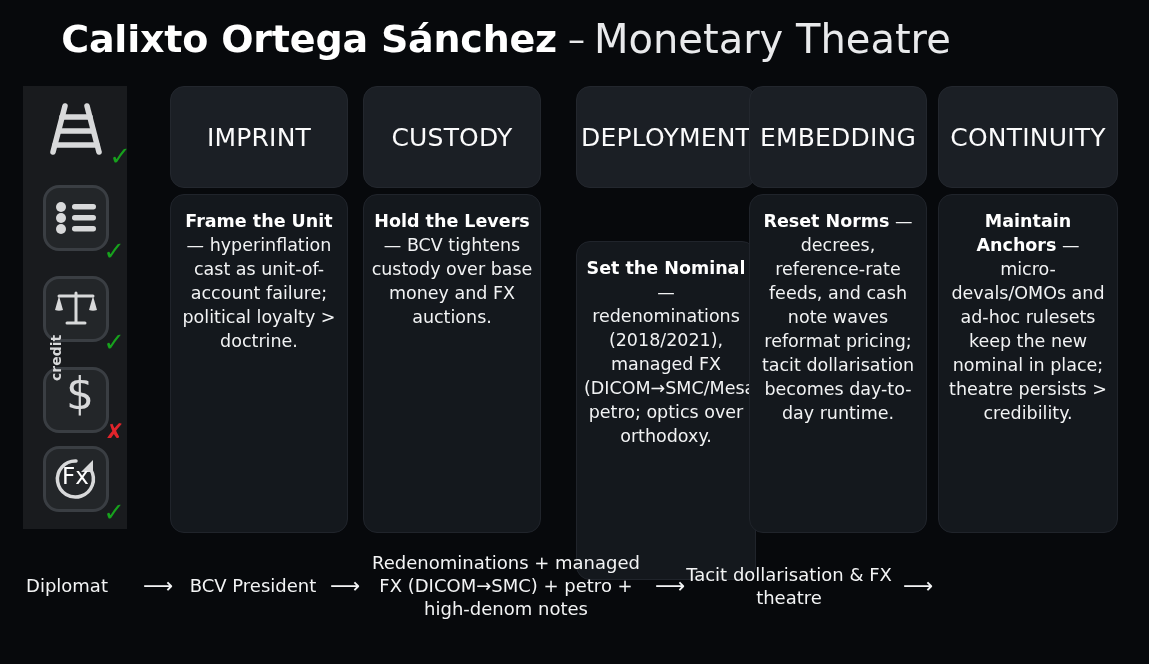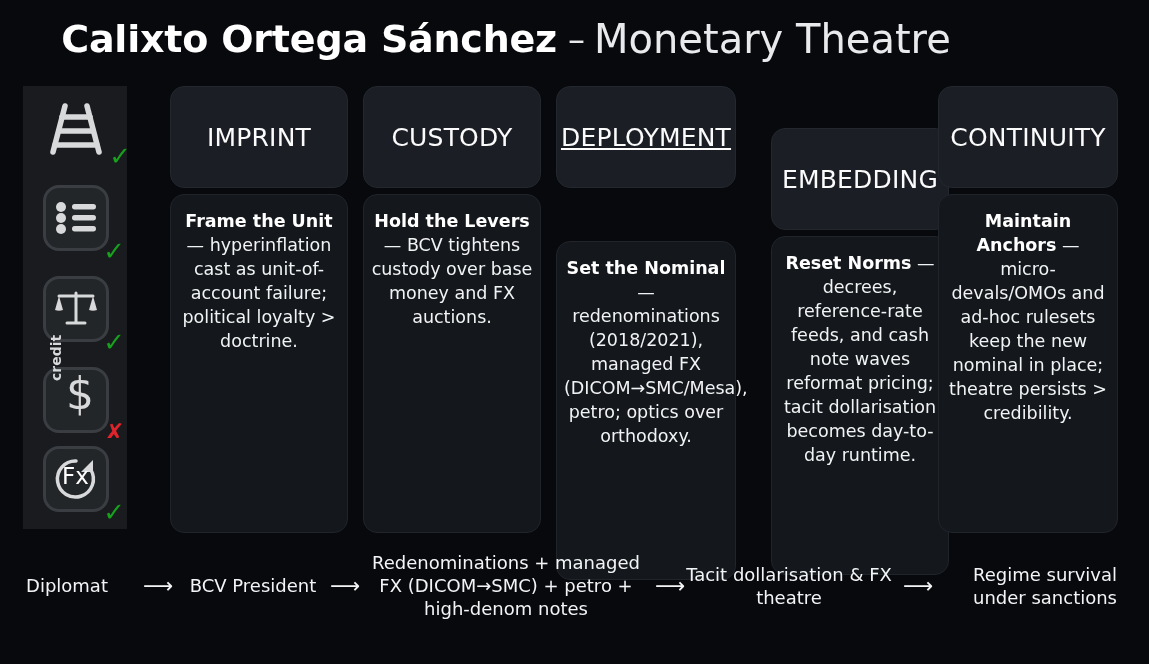--- a/index.html
+++ b/index.html
@@ -261,30 +261,30 @@
 
   <div class="col" style="left:170px;">
     <div class="col-head">
       <span>IMPRINT</span>
     </div>
     <div class="col-body">
       <p><b>Frame the Unit</b><span> — hyperinflation cast as unit-of-account failure; political loyalty &gt; doctrine.</span></p>
     </div>
   </div>
 
-  <div class="col" style="left:556px;width:180px;text-decoration:underline;">
+  <div class="col" style="left:576px;width:180px;">
     <div class="col-head">
       <span>DEPLOYMENT</span>
     </div>
     <div class="col-body" style="width:180px;margin-top:47px;">
       <p><b>Set the Nominal</b><span> — redenominations (2018/2021), managed FX (DICOM→SMC/Mesa), petro; optics over orthodoxy.</span></p>
     </div>
   </div>
 
-  <div class="col" style="left:771px;margin-top:42px;">
+  <div class="col" style="left:749px;">
     <div class="col-head">
       <span>EMBEDDING</span>
     </div>
     <div class="col-body">
       <p><b>Reset Norms</b><span> — decrees, reference-rate feeds, and cash note waves reformat pricing; tacit dollarisation becomes day-to-day runtime.</span></p>
     </div>
   </div>
 
   <div class="col" style="left:938px;width:180px;">
     <div class="col-head">
@@ -298,14 +298,13 @@
 
 <div id="footer">
   <div class="foot-label" style="left:6px;  top:29px; width:122px;">Diplomat</div>
   <div class="foot-arrow" style="left:143px; top:31px;">⟶</div>
   <div class="foot-label" style="left:180px; top:29px; width:146px;">BCV President</div>
   <div class="foot-arrow" style="left:330px; top:31px;">⟶</div>
   <div class="foot-label" style="left:362px; top:6px;  width:288px;">Redenominations + managed FX (DICOM→SMC) + petro + high-denom notes</div>
   <div class="foot-arrow" style="left:655px; top:31px;">⟶</div>
   <div class="foot-label" style="left:683px; top:18px; width:212px;">Tacit dollarisation &amp; FX theatre</div>
   <div class="foot-arrow" style="left:903px; top:31px;">⟶</div>
-  <div class="foot-label" style="left:948px; top:18px; width:194px;">Regime survival under sanctions</div>
 </div>
 
 </body></html>

